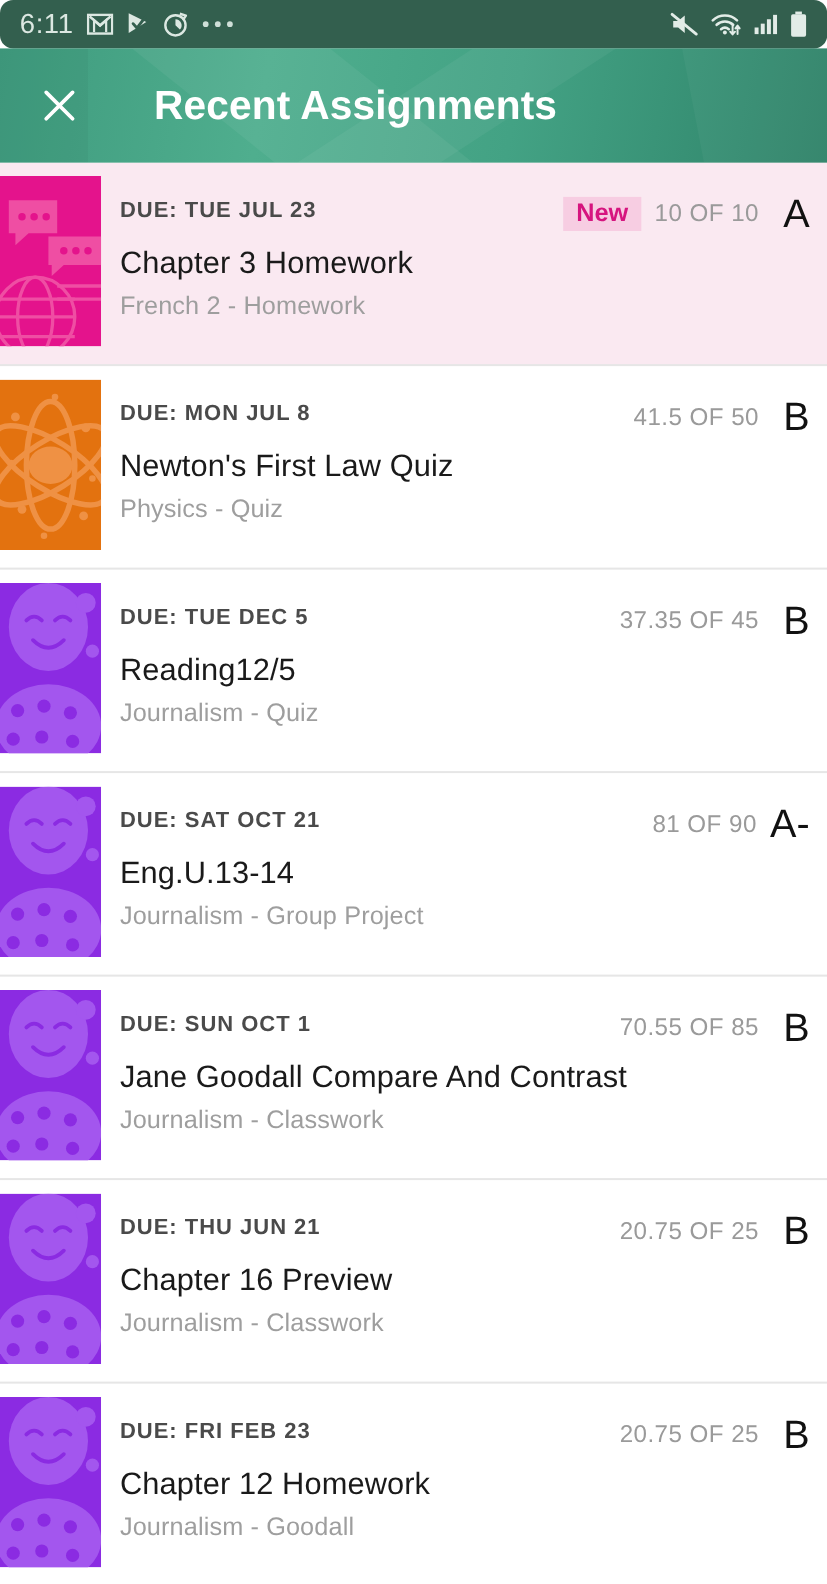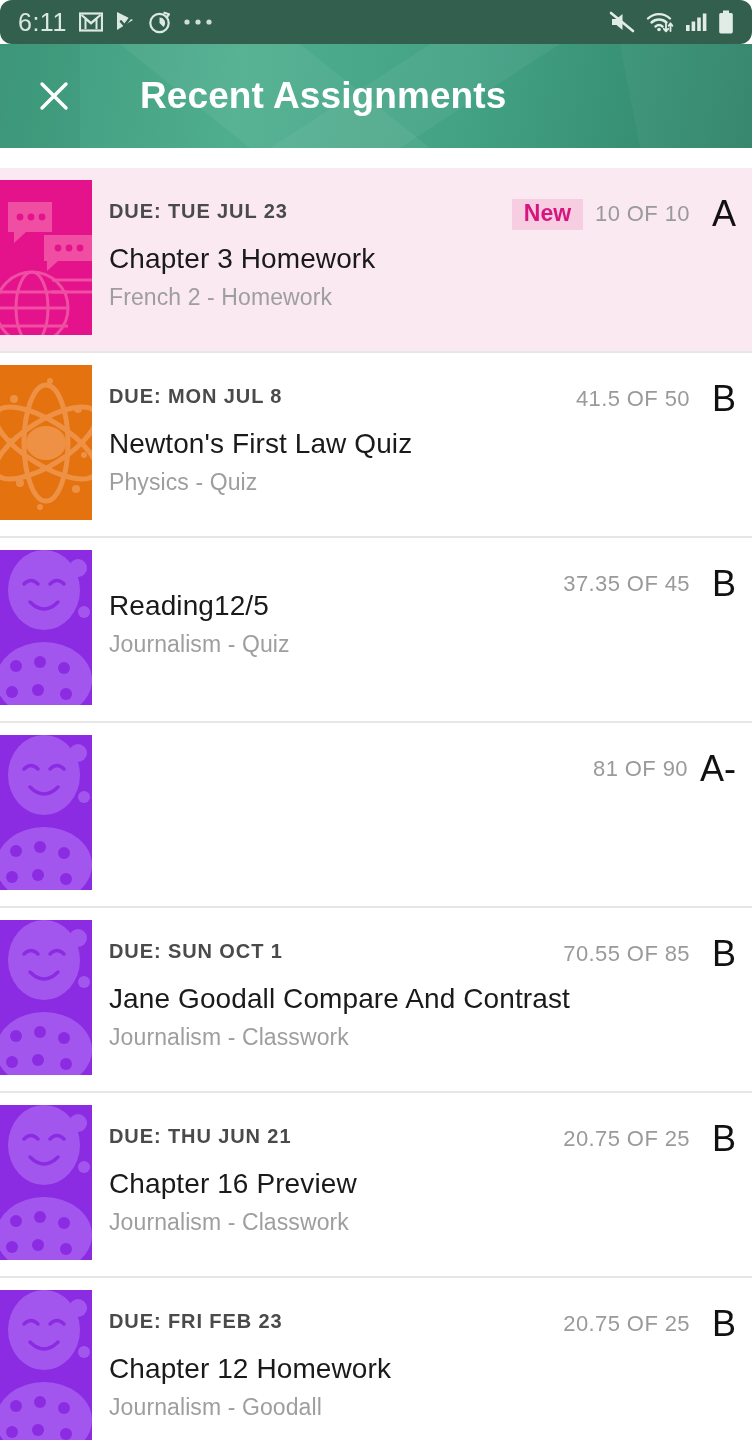--- a/index.html
+++ b/index.html
@@ -55,21 +55,21 @@
   
   .list{ width:752px; }
   .row{
     position:relative;
     width:752px; height:185px;
     background:#ffffff;
     border-bottom:2px solid #e6e6e6;
     display:flex;
     overflow:hidden;
   }
-  .row.highlight{ background:#fae9f1;margin-top:20px; }
+  .row.highlight{ background:#fae9f1; }
 
   .thumb{
     width:92px;
     height:155px;
     margin-top:12px;
     flex:0 0 auto;
     position:relative;
     overflow:hidden;
   }
   .thumb svg{ display:block; width:100%; height:100%; }
@@ -299,20 +299,21 @@
             <circle cx="64" cy="118" r="6"></circle>
           <circle cx="12" cy="142" r="6"></circle>
             <circle cx="38" cy="140" r="6"></circle>
             <circle cx="66" cy="144" r="6"></circle>
         </g>
         <circle cx="78" cy="18" r="9" fill="#a356ee"></circle>
         <circle cx="84" cy="62" r="6" fill="#a356ee"></circle>
       </svg>
     </div>
     <div class="row-body">
+      <div class="due">DUE: TUE DEC 5</div>
       <div class="assignment-title">Reading12/5</div>
       <div class="assignment-meta">Journalism - Quiz</div>
     </div>
     <div class="row-right">
       <span class="score">37.35 OF 45</span>
       <span class="grade">B</span>
     </div>
   </div>
 
   <div class="row">
@@ -329,20 +330,25 @@
             <circle cx="40" cy="112" r="6"></circle>
             <circle cx="64" cy="118" r="6"></circle>
           <circle cx="12" cy="142" r="6"></circle>
             <circle cx="38" cy="140" r="6"></circle>
             <circle cx="66" cy="144" r="6"></circle>
         </g>
         <circle cx="78" cy="18" r="9" fill="#a356ee"></circle>
         <circle cx="84" cy="62" r="6" fill="#a356ee"></circle>
       </svg>
     </div>
+    <div class="row-body">
+      <div class="due">DUE: SAT OCT 21</div>
+      <div class="assignment-title">Eng.U.13-14</div>
+      <div class="assignment-meta">Journalism - Group Project</div>
+    </div>
     <div class="row-right">
       <span class="score">81 OF 90</span>
       <span class="grade">A-</span>
     </div>
   </div>
 
   <div class="row">
     <div class="thumb">
       <svg viewBox="0 0 92 155" preserveAspectRatio="none">
         <rect width="92" height="155" fill="#8b2be2"></rect>

